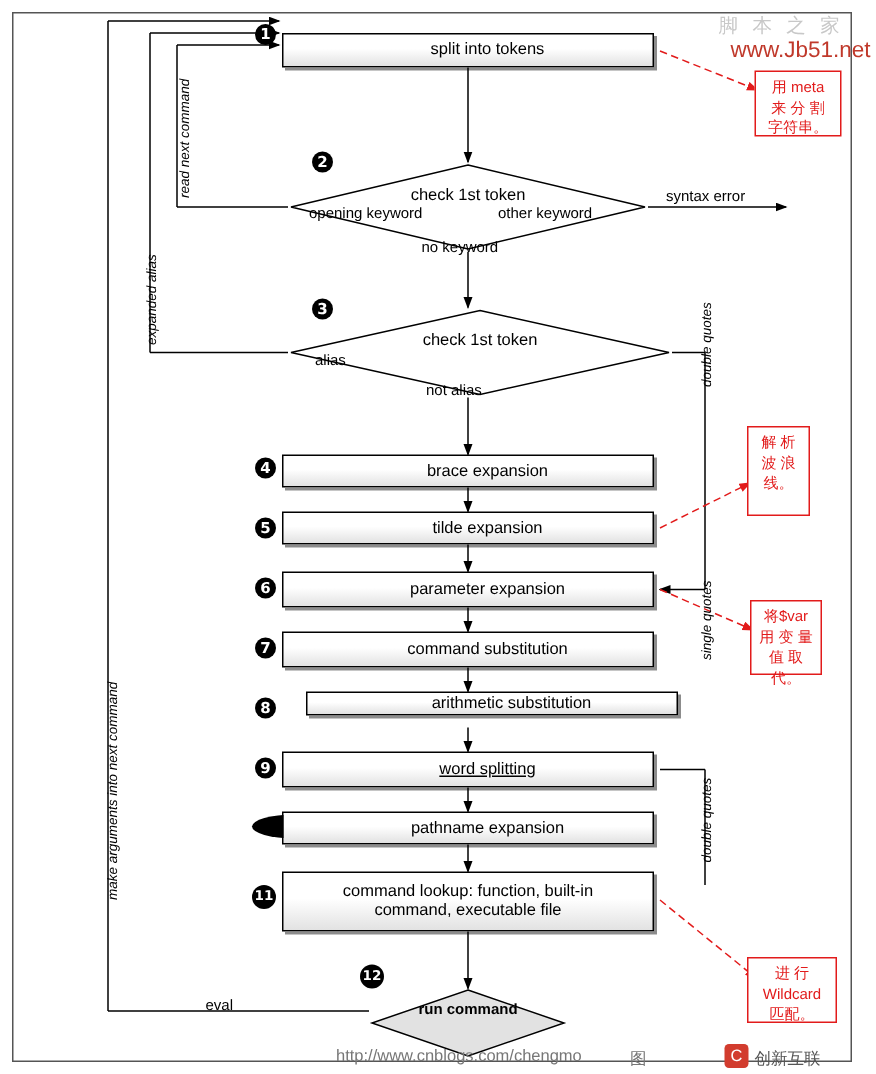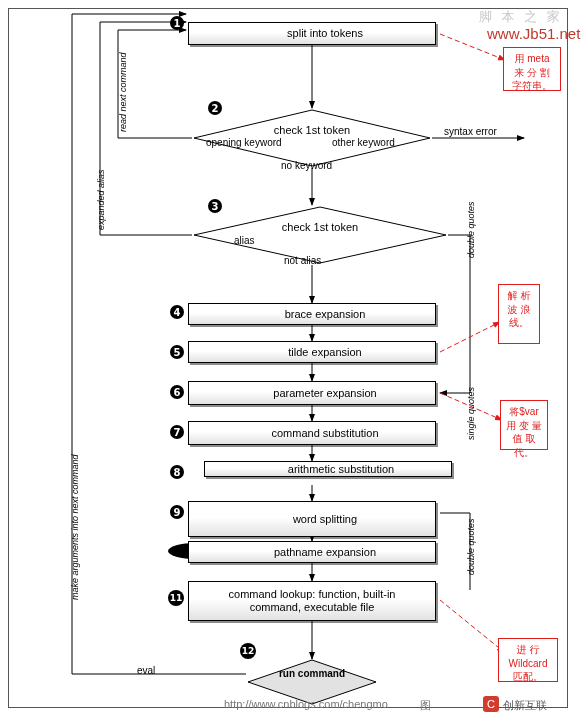--- a/index.html
+++ b/index.html
@@ -128,40 +128,40 @@
   <div class="abs plain" style="left:281px;top:160px;">no keyword</div>
   <div class="abs plain" style="left:444px;top:126px;">syntax error</div>
 
   <div class="abs num" style="left:208px;top:199px;">3</div>
   <div class="abs diamond-wrap" style="left:192px;top:205px;width:256px;height:60px;">
     <svg width="256" height="60" viewBox="0 0 256 60">
       <polygon points="128,2 254,30 128,58 2,30" fill="#ffffff" stroke="#000" stroke-width="1"></polygon>
     </svg>
     <div class="dlabel" style="top:16px;">check 1st token</div>
   </div>
-  <div class="abs plain" style="left:210px;top:235px;margin-left:24px;">alias</div>
+  <div class="abs plain" style="left:210px;top:235px;">alias</div>
   <div class="abs plain" style="left:284px;top:255px;">not alias</div>
 
   <div class="abs num" style="left:170px;top:305px;">4</div>
   <div class="abs box" style="left:188px;top:303px;width:248px;height:22px;">brace expansion</div>
 
   <div class="abs num" style="left:170px;top:345px;">5</div>
   <div class="abs box" style="left:188px;top:341px;width:248px;height:22px;">tilde expansion</div>
 
   <div class="abs num" style="left:170px;top:385px;">6</div>
   <div class="abs box" style="left:188px;top:381px;width:248px;height:24px;">parameter expansion</div>
 
   <div class="abs num" style="left:170px;top:425px;">7</div>
   <div class="abs box" style="left:188px;top:421px;width:248px;height:24px;">command substitution</div>
 
   <div class="abs num" style="left:170px;top:465px;">8</div>
   <div class="abs box" style="left:204px;top:461px;width:248px;height:16px;">arithmetic substitution</div>
 
   <div class="abs num" style="left:170px;top:505px;">9</div>
-  <div class="abs box" style="left:188px;top:501px;width:248px;height:36px;">word splitting</div>
+  <div class="abs box" style="left:188px;top:501px;width:248px;height:24px;text-decoration:underline;">word splitting</div>
 
   <div class="abs num wide" style="left:168px;top:543px;padding-left:40px;">10</div>
   <div class="abs box" style="left:188px;top:541px;width:248px;height:22px;">pathname expansion</div>
 
   <div class="abs num wide" style="left:168px;top:590px;">11</div>
   <div class="abs box" style="left:188px;top:581px;width:248px;height:40px;padding:0 22px;">command lookup: function, built-in command, executable file</div>
 
   <div class="abs num wide" style="left:240px;top:643px;">12</div>
   <div class="abs diamond-wrap" style="left:246px;top:659px;width:132px;height:46px;">
     <svg width="132" height="46" viewBox="0 0 132 46">

